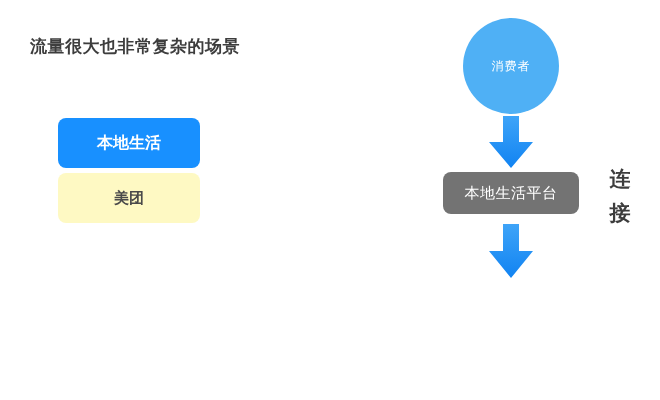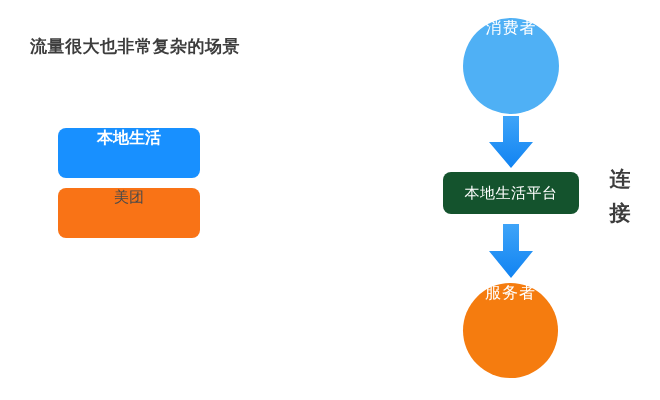--- a/index.html
+++ b/index.html
@@ -39,53 +39,53 @@
     left: 58px;
     top: 118px;
     width: 142px;
   }
   .list-item {
     width: 142px;
     height: 50px;
     box-sizing: border-box;
     border-radius: 8px;
     display: flex;
+    align-items: center;
     justify-content: center;
     font-size: 15px;
     margin-bottom: 5px;
-    margin-top: 10px;
   }
   .list-item.active {
     background: #1890ff;
     color: #ffffff;
     font-weight: bold;
     font-size: 16px;
   }
   .list-item.inactive {
-    background: #f97316;
+    background: #fef9c3;
     color: #4a4a4a;
-    font-weight: normal;
+    font-weight: bold;
   }
 
   
   #flow-diagram {
     position: absolute;
     left: 330px;
     top: 0;
     width: 330px;
     height: 400px;
   }
   .flow-circle {
     position: absolute;
     border-radius: 50%;
     display: flex;
-    align-items: flex-start;
+    align-items: center;
     justify-content: center;
     color: #ffffff;
-    font-size: 16px;
+    font-size: 12px;
     letter-spacing: 1px;
   }
   #node-consumer {
     left: 133px;
     top: 18px;
     width: 96px;
     height: 96px;
     background: #4fb0f5;
   }
   #node-provider {
@@ -94,21 +94,21 @@
     width: 95px;
     height: 95px;
     background: #f57c0f;
   }
   #node-platform {
     position: absolute;
     left: 113px;
     top: 172px;
     width: 136px;
     height: 42px;
-    background: #14532d;
+    background: #737373;
     border-radius: 8px;
     display: flex;
     align-items: center;
     justify-content: center;
     color: #ffffff;
     font-size: 15px;
     letter-spacing: 0.5px;
   }
   .flow-arrow {
     position: absolute;
@@ -180,22 +180,19 @@
       <defs>
         <linearGradient id="ag2" x1="0" y1="0" x2="0" y2="1">
           <stop offset="0%" stop-color="#3ea4f8"></stop>
           <stop offset="100%" stop-color="#1183f2"></stop>
         </linearGradient>
       </defs>
       <polygon points="18,0 34,0 34,27 48,27 26,54 4,27 18,27" fill="url(#ag2)"></polygon>
     </svg>
   </div>
 
-  <div id="node-provider" class="flow-circle">
-    <span>服务者</span>
-  </div>
 
 </div>
 
 <div id="connect-label">
   <span class="connect-char">连</span>
   <span class="connect-char">接</span>
 </div>
 
 </body></html>

